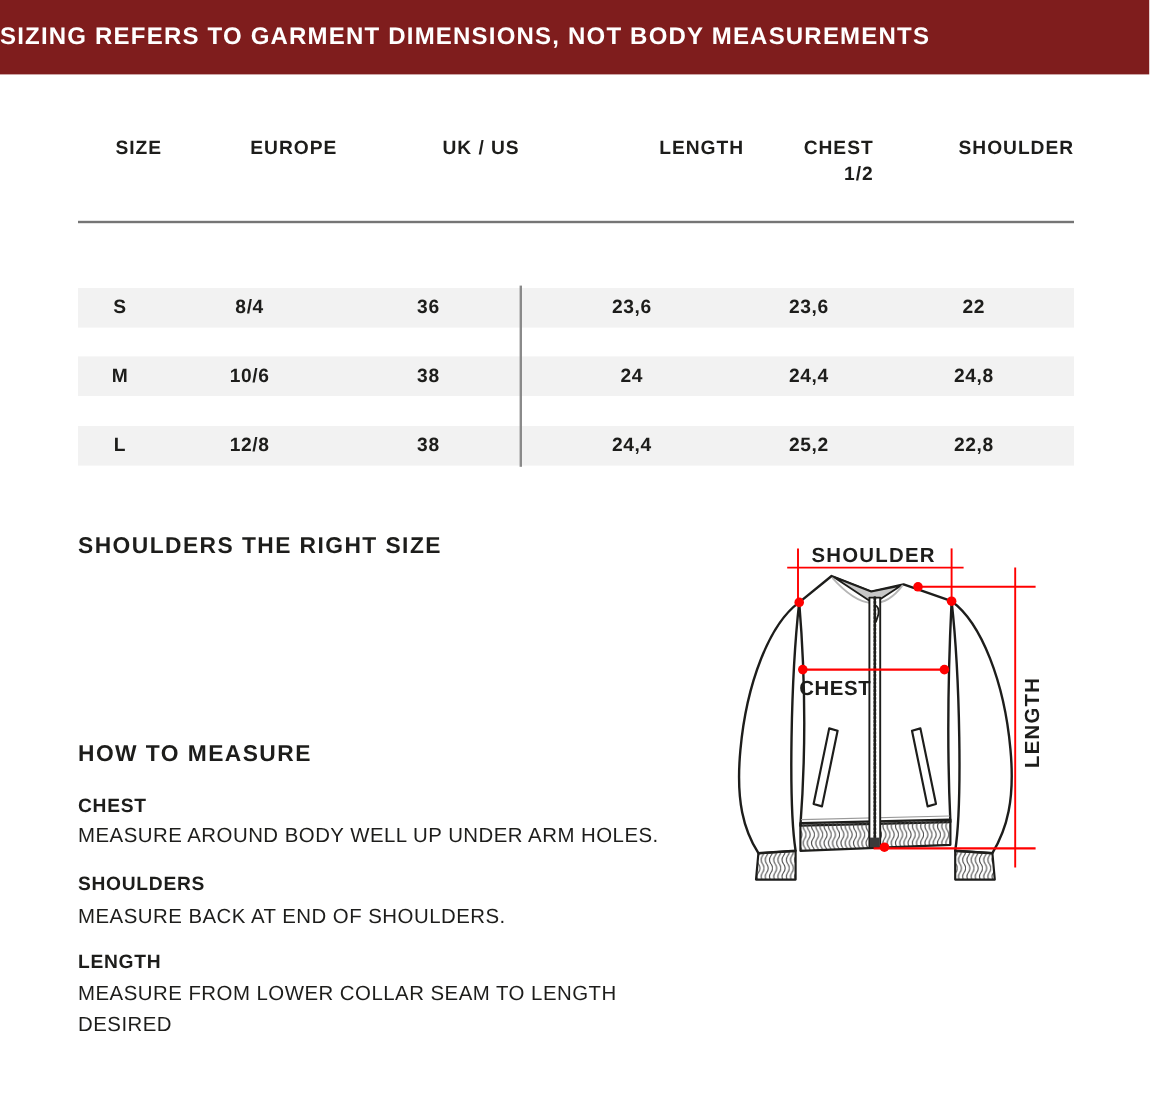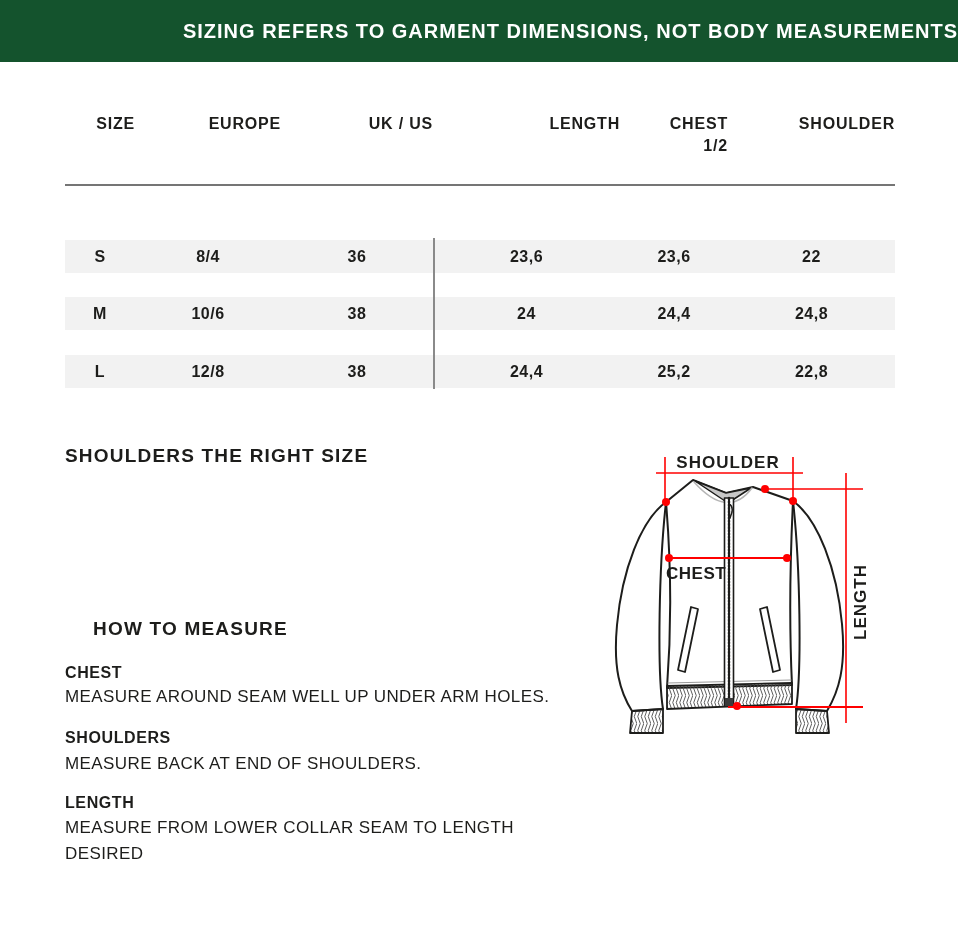--- a/index.html
+++ b/index.html
@@ -2,40 +2,40 @@
 <html><head>
 <meta charset="utf-8">
 <style>
   html,body { margin:0; padding:0; background:#ffffff; }
   .page {
     position:relative; width:958px; height:926px; background:#ffffff;
     font-family:"Liberation Sans", sans-serif; color:#1d1d1b; overflow:hidden;
   }
   
   .banner {
-    position:absolute; left:0; top:0; width:958px; height:62px; background:#14532d;
-    display:flex; align-items:center; justify-content:flex-end;
+    position:absolute; left:0; top:0; width:958px; height:62px; background:#7f1d1d;
+    display:flex; align-items:center; justify-content:flex-start;
   }
   .banner-text {
     color:#ffffff; font-size:20px; font-weight:bold; letter-spacing:1px; white-space:nowrap;
   }
   
   .grid6 { display:grid; grid-template-columns:70px 146px 152px 187px 108px 167px; }
   .thead { position:absolute; left:65px; top:113px; width:830px; }
   .th { text-align:right; font-weight:bold; font-size:16px; letter-spacing:0.8px; line-height:22px; }
   .th .sub { display:block; }
   .rule { position:absolute; left:65px; top:184px; width:830px; height:2px; background:#757575; }
   .trow { position:absolute; left:65px; width:830px; height:33px; background:#f2f2f2; align-items:center; }
   .row-s { top:240px; } .row-m { top:297px; } .row-l { top:355px; }
   .td { text-align:center; font-weight:bold; font-size:16px; letter-spacing:0.5px; }
   .vdivider { position:absolute; left:433px; top:238px; width:2px; height:151px; background:#8a8a8a; }
   
   .h2 { position:absolute; left:65px; font-size:19px; font-weight:bold; letter-spacing:1.2px; line-height:24px; white-space:nowrap; }
   .h2-choosing { top:444px; }
-  .h2-measure { top:617px;margin-left:28px; }
+  .h2-measure { top:617px; }
   .paragraph { position:absolute; left:65px; font-size:17px; letter-spacing:0.4px; line-height:25.7px; }
   .choosing-body { top:498px; width:500px; }
   .sub-label { position:absolute; left:65px; font-size:16px; font-weight:bold; letter-spacing:0.6px; line-height:20px; }
   .lbl-chest { top:663px; } .lbl-shoulders { top:728px; } .lbl-length { top:793px; }
   .sub-text { position:absolute; left:65px; font-size:17px; letter-spacing:0.4px; line-height:25.7px; }
   .txt-chest { top:684px; width:520px; } .txt-shoulders { top:751px; width:520px; } .txt-length { top:815px; width:460px; }
   
   .diagram { position:absolute; left:595px; top:440px; width:300px; height:300px; }
 </style>
 </head>
@@ -101,21 +101,21 @@
     <div class="td">22,8</div>
   </div>
 
   <div class="vdivider"></div>
 
   <div class="h2 h2-choosing">SHOULDERS THE RIGHT SIZE</div>
 
   <div class="h2 h2-measure">HOW TO MEASURE</div>
 
   <div class="sub-label lbl-chest">CHEST</div>
-  <div class="sub-text txt-chest">MEASURE AROUND SEAM WELL UP UNDER ARM HOLES.</div>
+  <div class="sub-text txt-chest">MEASURE AROUND BODY WELL UP UNDER ARM HOLES.</div>
 
   <div class="sub-label lbl-shoulders">SHOULDERS</div>
   <div class="sub-text txt-shoulders">MEASURE BACK AT END OF SHOULDERS.</div>
 
   <div class="sub-label lbl-length">LENGTH</div>
   <div class="sub-text txt-length">MEASURE FROM LOWER COLLAR SEAM TO LENGTH DESIRED</div>
 
   <svg class="diagram" viewBox="0 0 300 300" width="300" height="300">
     <defs>
       <pattern id="rib" width="7" height="14" patternUnits="userSpaceOnUse">

